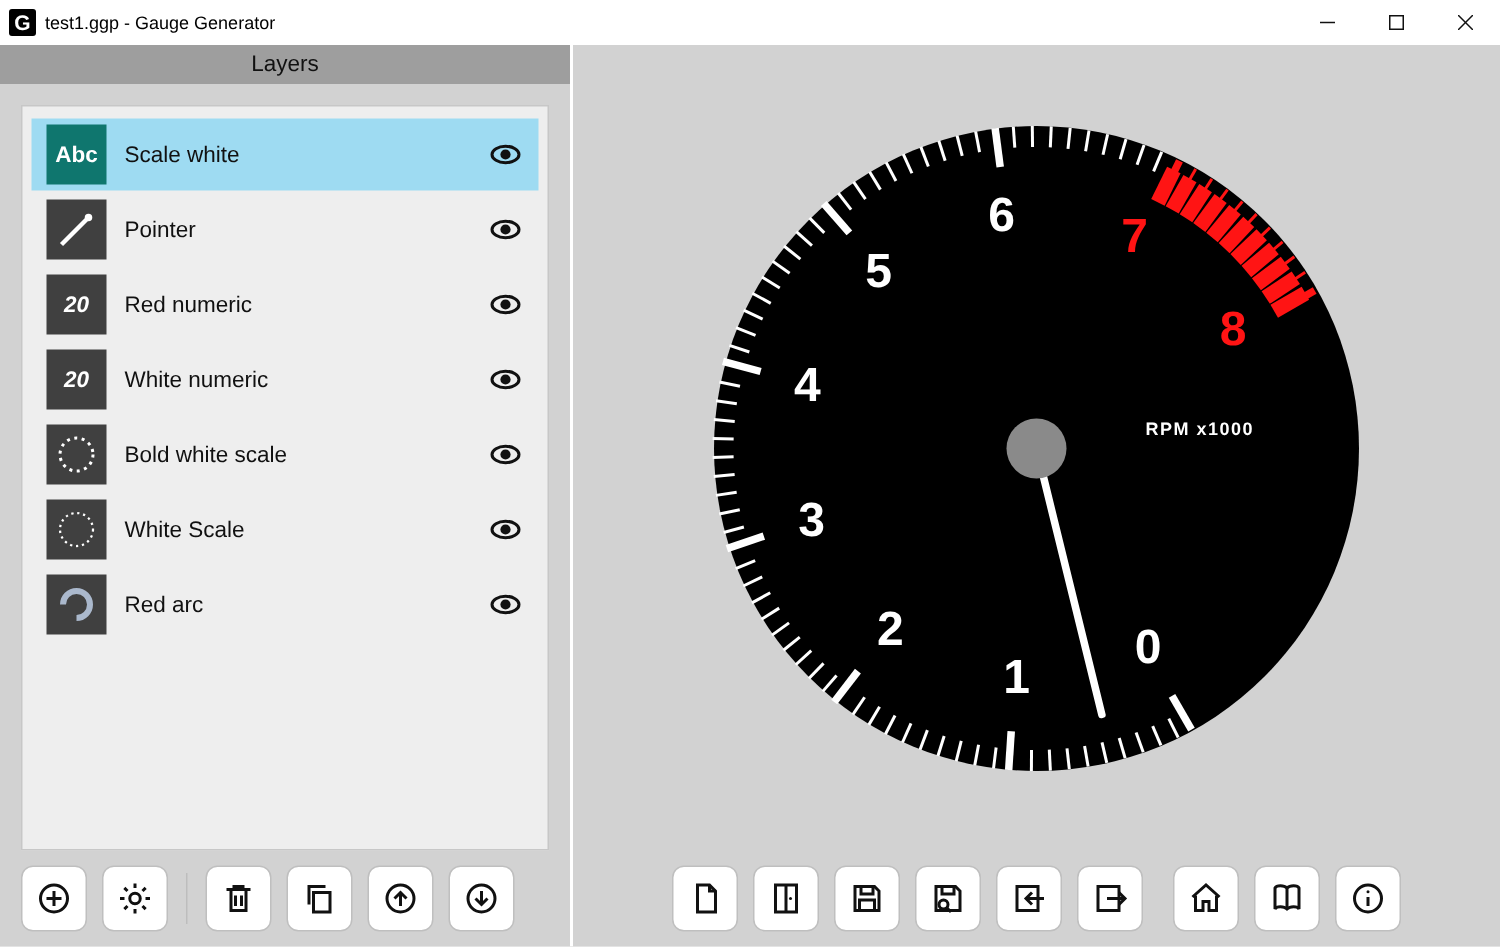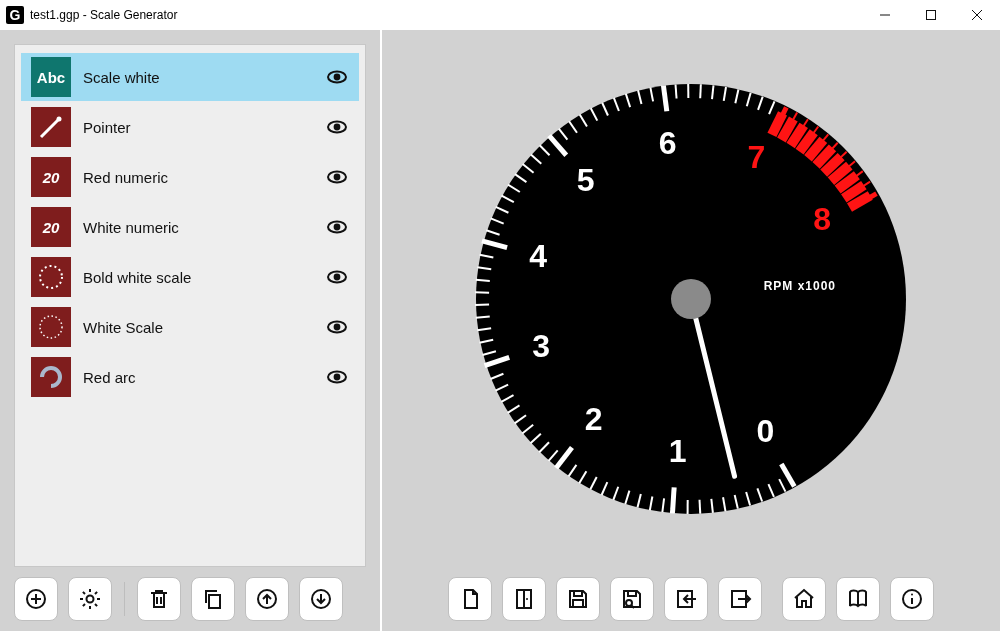--- a/index.html
+++ b/index.html
@@ -20,21 +20,21 @@
 
   
   .layers-header { height: 26px; background: #9e9e9e; color: #111; text-align: center; line-height: 26px; font-size: 15px; }
 
   
   .layers-list { margin: 14px 14px 0 14px; background: #eeeeee; border: 1px solid #c7c7c7; flex: 1; padding: 6px 0; overflow: hidden; }
   .layer-item { display: flex; align-items: center; height: 48px; padding: 0 10px; margin: 2px 6px; }
   .layer-item.selected { background: #9edbf2; }
   .layer-icon { width: 40px; height: 40px; display: inline-flex; align-items: center; justify-content: center; color: #fff; font-size: 15px; font-weight: bold; font-family: Arial, sans-serif; flex-shrink: 0; }
   .layer-icon.green { background: #0f766e; }
-  .layer-icon.blue  { background: #7f1d1d; text-align: right; }
+  .layer-icon.blue  { background: #404040; text-align: right; }
   .layer-icon.red   { background: #e41c1c; }
   .layer-label { margin-left: 12px; font-size: 15px; color: #111; flex: 1; }
   .eye-icon { width: 24px; height: 24px; }
 
   
   .toolbar { display: flex; align-items: center; gap: 10px; padding: 10px 14px; }
   .toolbar .sep { width: 1px; height: 34px; background: #bdbdbd; margin: 0 2px; }
   .toolbtn { width: 44px; height: 44px; background: #fff; border: 1px solid #bfbfbf; border-radius: 8px; display: inline-flex; align-items: center; justify-content: center; }
   .toolbtn svg { width: 24px; height: 24px; stroke: #111; fill: none; stroke-width: 2; }
 
@@ -54,21 +54,21 @@
   .tick.red   { background: #ff1414; }
   .pointer { position: absolute; left: 50%; top: 50%; width: 5px; height: 185px; background: #fff; transform-origin: 50% 0; transform: translate(-50%,0) rotate(200deg); border-radius: 2px; }
   .hub { position: absolute; left: 50%; top: 50%; width: 40px; height: 40px; background: #8a8a8a; border-radius: 50%; transform: translate(-50%,-50%); }
   .redband { position:absolute; left:50%; top:8px; width:10px; height:24px; background:#ff1414; transform-origin: 50% 207px; }
 </style>
 </head>
 <body>
 
 <div class="titlebar">
   <span class="app-icon">G</span>
-  <span class="title-text">test1.ggp - Scale Generator</span>
+  <span class="title-text">test1.ggp - Gauge Generator</span>
   <span class="spacer"></span>
   <span class="win-btn">
     <svg width="10" height="10" viewBox="0 0 10 10">
         <line x1="0" y1="5" x2="10" y2="5" stroke="#111" stroke-width="1"></line>
       </svg>
   </span>
   <span class="win-btn">
     <svg width="10" height="10" viewBox="0 0 10 10">
         <rect x="0.5" y="0.5" width="9" height="9" fill="none" stroke="#111" stroke-width="1"></rect>
       </svg>
@@ -77,20 +77,21 @@
     <svg width="10" height="10" viewBox="0 0 10 10">
         <line x1="0" y1="0" x2="10" y2="10" stroke="#111" stroke-width="1"></line>
         <line x1="10" y1="0" x2="0" y2="10" stroke="#111" stroke-width="1"></line>
       </svg>
   </span>
 </div>
 
 <div class="content">
 
   <div class="left-panel">
+    <div class="layers-header">Layers</div>
 
     <div class="layers-list">
 
       <div class="layer-item selected">
         <span class="layer-icon green">Abc</span>
         <span class="layer-label">Scale white</span>
         <span class="eye-icon">
           <svg viewBox="0 0 24 24" width="24" height="24">
               <ellipse cx="12" cy="12" rx="9" ry="5.5" fill="none" stroke="#111" stroke-width="2"></ellipse>
               <circle cx="12" cy="12" r="3.4" fill="#111"></circle>

